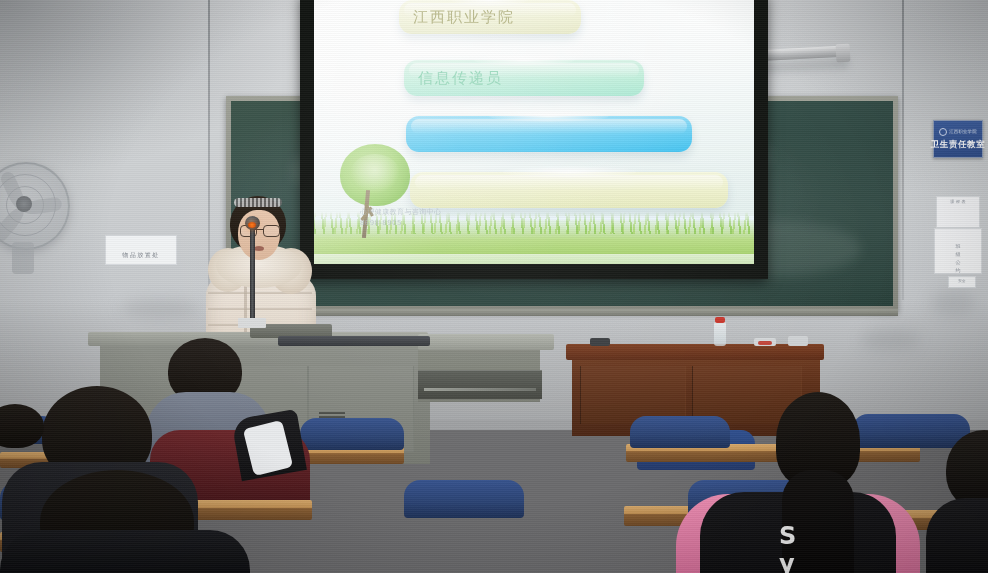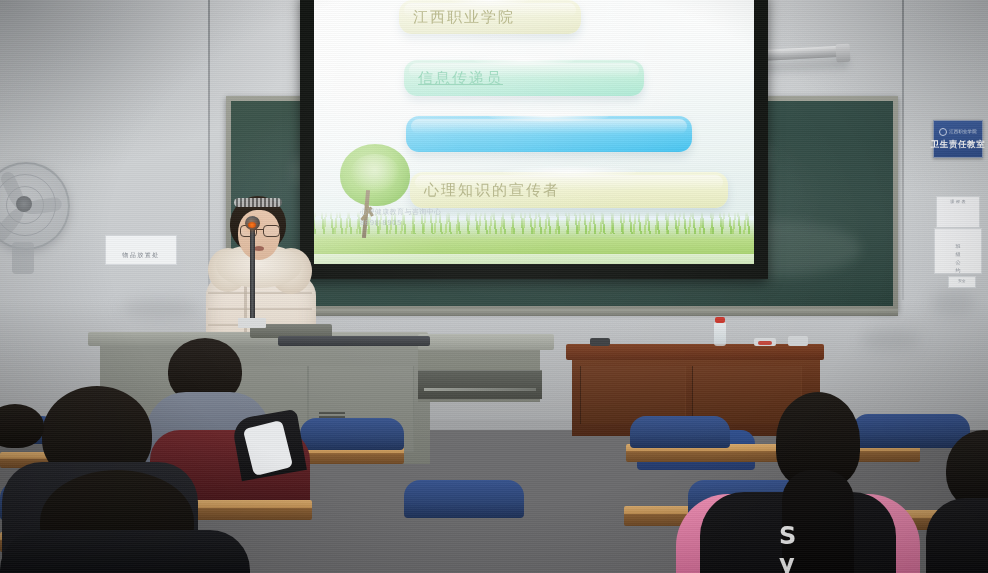--- a/index.html
+++ b/index.html
@@ -155,21 +155,21 @@
     font-size:15px;letter-spacing:2px;
     font-family:"DejaVu Serif","Liberation Serif",serif;
     white-space:nowrap;
   }
 
   #pill0{left:85px;top:8px;width:182px;height:34px;
     background:linear-gradient(180deg,#f7f8e2,#eef0cf 60%,#e6e9c2);}
   #pill0 .pill-txt{color:#b9b98e;}
   #pill1{left:90px;top:68px;width:240px;height:36px;
     background:linear-gradient(180deg,#d6f4e6,#b9eed8 55%,#a8e9d2);}
-  #pill1 .pill-txt{color:#9fd9bf;text-decoration:underline;}
+  #pill1 .pill-txt{color:#9fd9bf;}
   #pill2{left:92px;top:124px;width:286px;height:36px;
     background:linear-gradient(180deg,#8fdcf8,#5fcdf4 55%,#44c4f1);}
   #pill2 .pill-txt{color:#8fd6ef;}
   #pill3{left:96px;top:180px;width:318px;height:36px;
     background:linear-gradient(180deg,#f6f8df,#eef1cb 60%,#e7ebc0);}
   #pill3 .pill-txt{color:#b6b78d;}
 
   .slide-footer{
     position:absolute;left:46px;bottom:36px;
     color:#9ca9b6;font-size:7px;letter-spacing:.4px;opacity:.65;
@@ -521,21 +521,20 @@
       </div>
 
       <div class="pill" id="pill2">
         <div class="pill-hl"></div>
         <div class="pill-gloss"></div>
       </div>
 
       <div class="pill" id="pill3">
         <div class="pill-hl"></div>
         <div class="pill-gloss"></div>
-        <span class="pill-txt">心理知识的宣传者</span>
       </div>
 
       <div class="slide-footer">
         <div>心理健康教育与咨询中心</div>
         <div>8698-8905</div>
       </div>
 
       <div class="screen-wash"></div>
     </div>
   </div>

